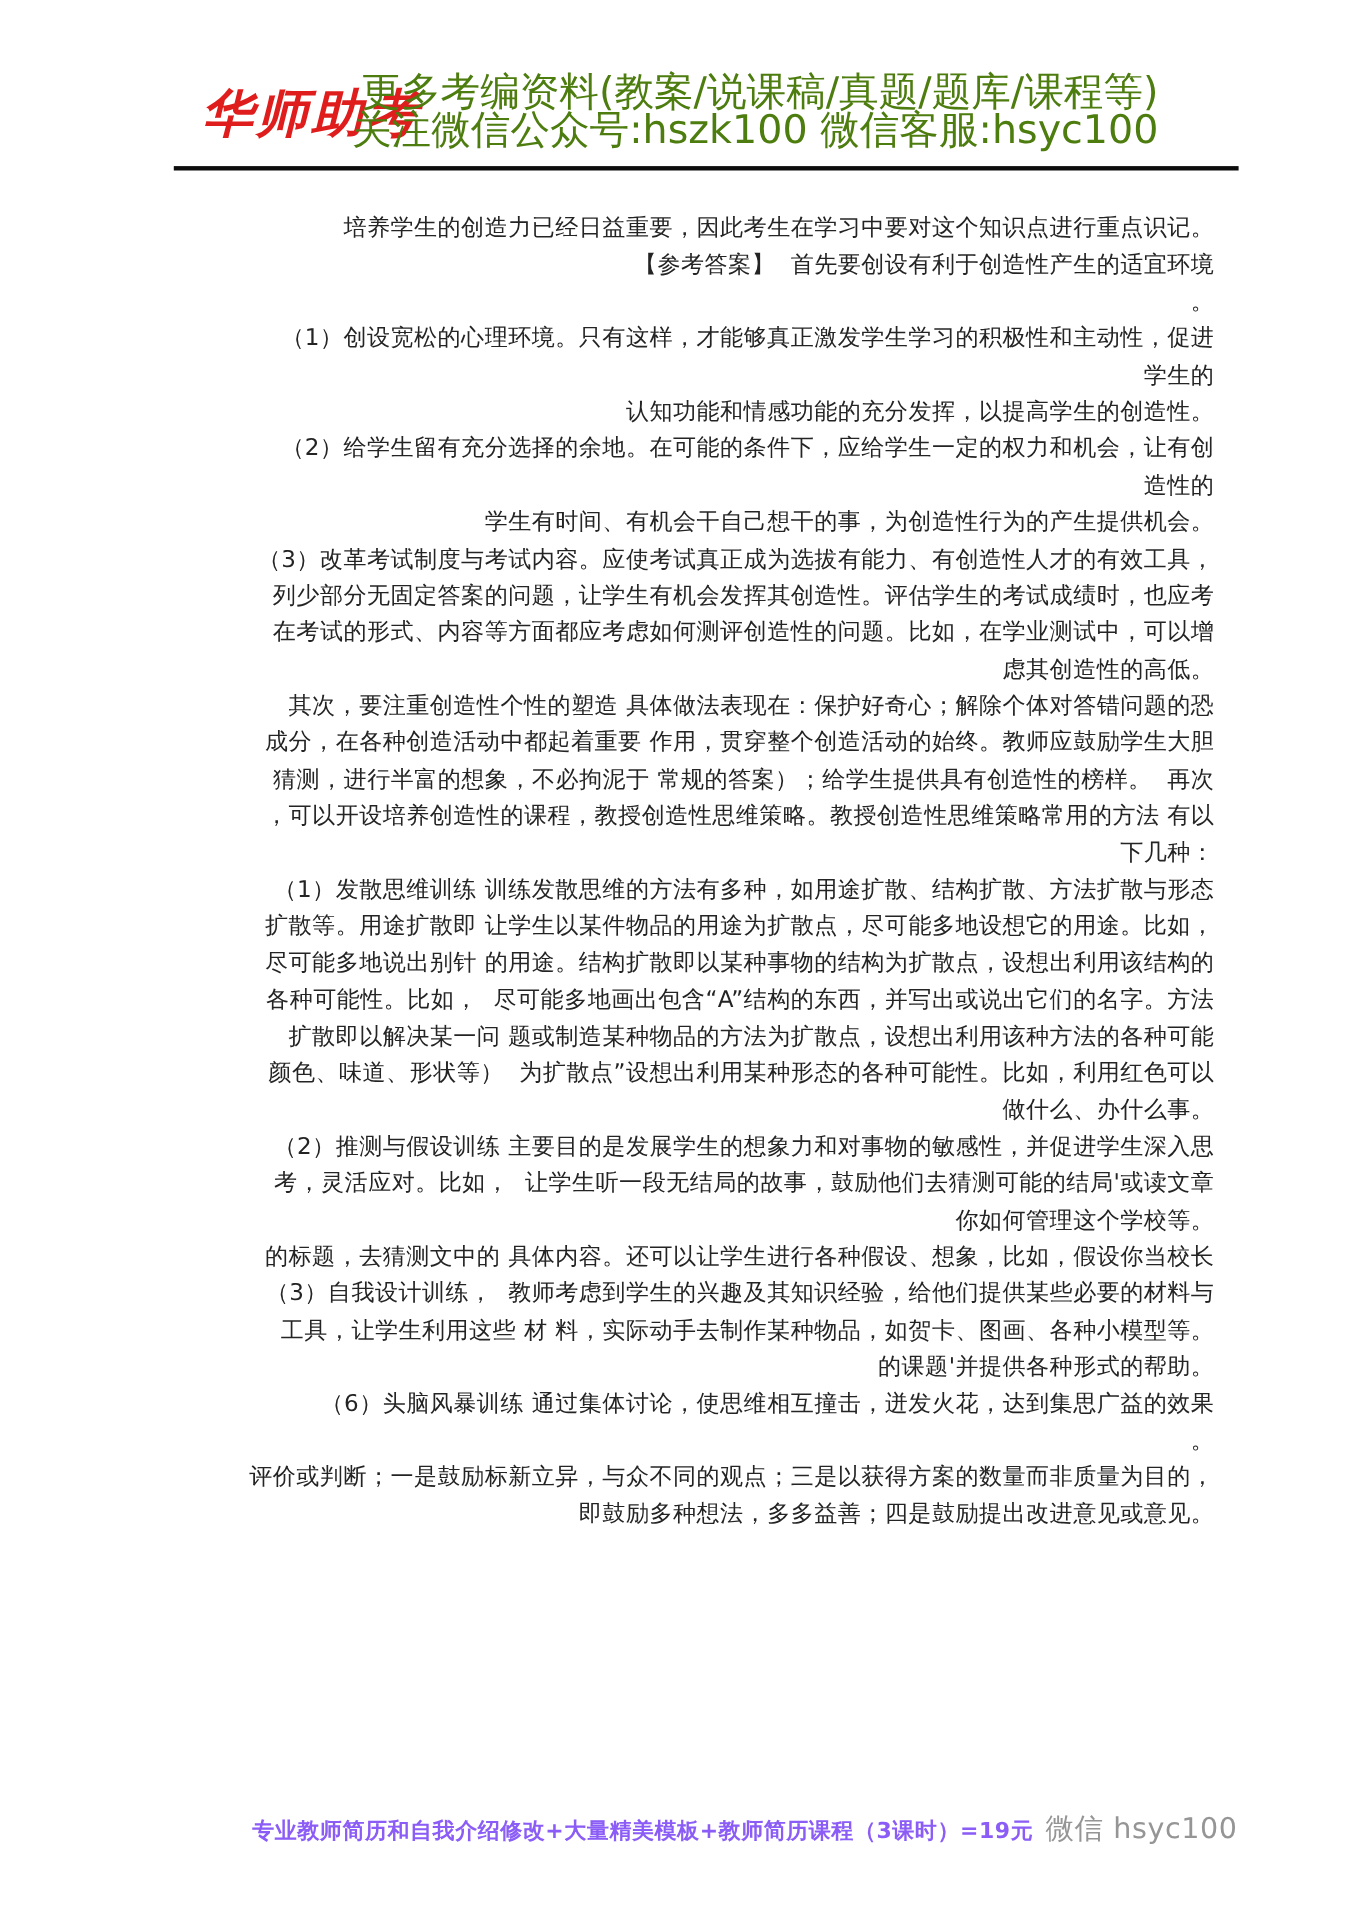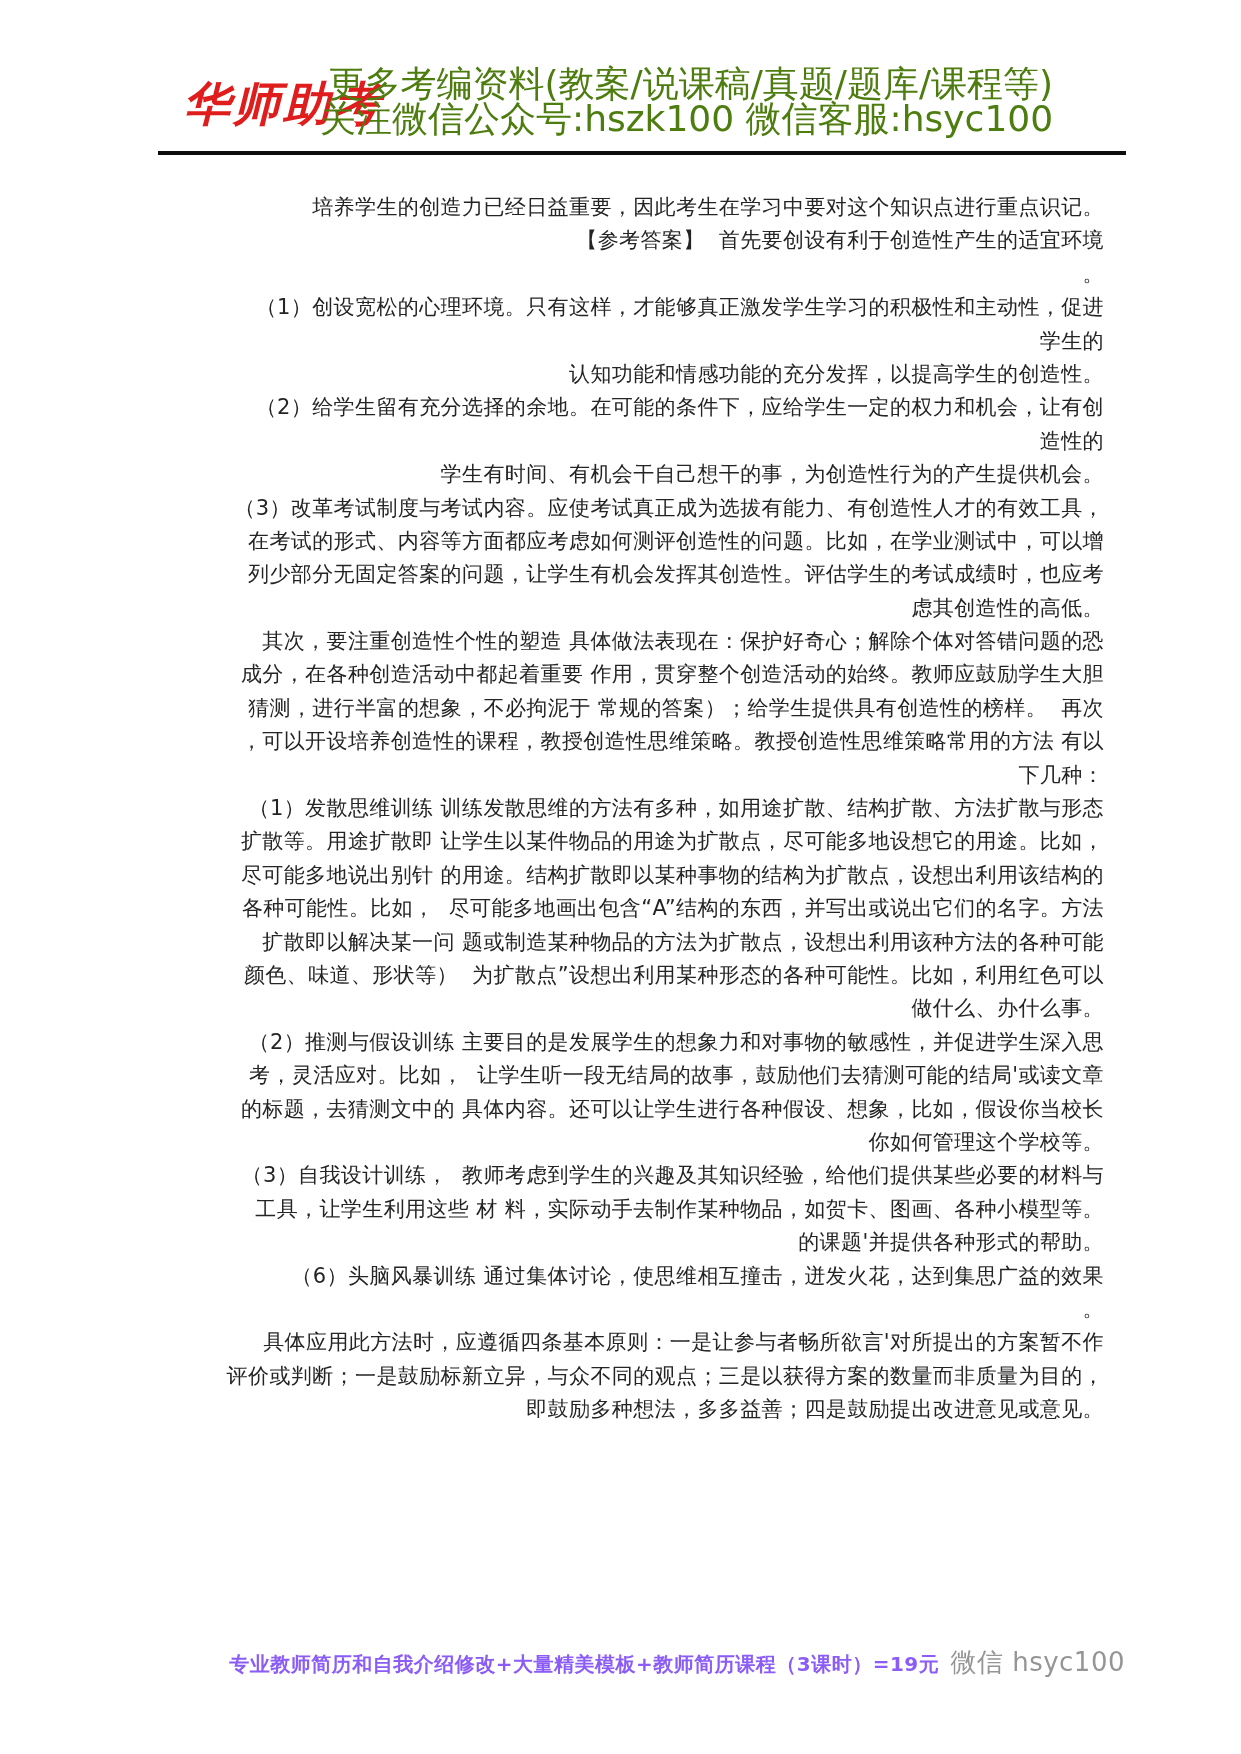--- a/index.html
+++ b/index.html
@@ -102,45 +102,44 @@
       <div class="line">培养学生的创造力已经日益重要，因此考生在学习中要对这个知识点进行重点识记。</div>
       <div class="line">【参考答案】  首先要创设有利于创造性产生的适宜环境</div>
       <div class="line">。</div>
       <div class="line">（1）创设宽松的心理环境。只有这样，才能够真正激发学生学习的积极性和主动性，促进</div>
       <div class="line">学生的</div>
       <div class="line">认知功能和情感功能的充分发挥，以提高学生的创造性。</div>
       <div class="line">（2）给学生留有充分选择的余地。在可能的条件下，应给学生一定的权力和机会，让有创</div>
       <div class="line">造性的</div>
       <div class="line">学生有时间、有机会干自己想干的事，为创造性行为的产生提供机会。</div>
       <div class="line">（3）改革考试制度与考试内容。应使考试真正成为选拔有能力、有创造性人才的有效工具，</div>
+      <div class="line">列少部分无固定答案的问题，让学生有机会发挥其创造性。评估学生的考试成绩时，也应考</div>
       <div class="line">在考试的形式、内容等方面都应考虑如何测评创造性的问题。比如，在学业测试中，可以增</div>
-      <div class="line">列少部分无固定答案的问题，让学生有机会发挥其创造性。评估学生的考试成绩时，也应考</div>
       <div class="line">虑其创造性的高低。</div>
       <div class="line">其次，要注重创造性个性的塑造 具体做法表现在：保护好奇心；解除个体对答错问题的恐</div>
       <div class="line">成分，在各种创造活动中都起着重要 作用，贯穿整个创造活动的始终。教师应鼓励学生大胆</div>
       <div class="line">猜测，进行半富的想象，不必拘泥于 常规的答案）；给学生提供具有创造性的榜样。  再次</div>
       <div class="line">，可以开设培养创造性的课程，教授创造性思维策略。教授创造性思维策略常用的方法 有以</div>
       <div class="line">下几种：</div>
       <div class="line">（1）发散思维训练 训练发散思维的方法有多种，如用途扩散、结构扩散、方法扩散与形态</div>
       <div class="line">扩散等。用途扩散即 让学生以某件物品的用途为扩散点，尽可能多地设想它的用途。比如，</div>
       <div class="line">尽可能多地说出别针 的用途。结构扩散即以某种事物的结构为扩散点，设想出利用该结构的</div>
       <div class="line">各种可能性。比如，  尽可能多地画出包含“A”结构的东西，并写出或说出它们的名字。方法</div>
       <div class="line">扩散即以解决某一问 题或制造某种物品的方法为扩散点，设想出利用该种方法的各种可能</div>
       <div class="line">颜色、味道、形状等）  为扩散点”设想出利用某种形态的各种可能性。比如，利用红色可以</div>
       <div class="line">做什么、办什么事。</div>
       <div class="line">（2）推测与假设训练 主要目的是发展学生的想象力和对事物的敏感性，并促进学生深入思</div>
       <div class="line">考，灵活应对。比如，  让学生听一段无结局的故事，鼓励他们去猜测可能的结局'或读文章</div>
+      <div class="line">你如何管理这个学校等。</div>
       <div class="line">的标题，去猜测文中的 具体内容。还可以让学生进行各种假设、想象，比如，假设你当校长</div>
-      <div class="line">你如何管理这个学校等。</div>
       <div class="line">（3）自我设计训练，  教师考虑到学生的兴趣及其知识经验，给他们提供某些必要的材料与</div>
       <div class="line">工具，让学生利用这些 材 料，实际动手去制作某种物品，如贺卡、图画、各种小模型等。</div>
       <div class="line">的课题'并提供各种形式的帮助。</div>
       <div class="line">（6）头脑风暴训练 通过集体讨论，使思维相互撞击，迸发火花，达到集思广益的效果</div>
       <div class="line">。</div>
-      <div class="line">具体应用此方法时，应遵循四条基本原则：一是让参与者畅所欲言'对所提出的方案暂不作</div>
       <div class="line">评价或判断；一是鼓励标新立异，与众不同的观点；三是以获得方案的数量而非质量为目的，</div>
       <div class="line">即鼓励多种想法，多多益善；四是鼓励提出改进意见或意见。</div>
     </div>
 
   <div class="footer">
     <span class="footer-red">专业教师简历和自我介绍修改+大量精美模板+教师简历课程（3课时）=19元</span>
     <span class="footer-gray">微信 hsyc100</span>
   </div>
 
 </div>

